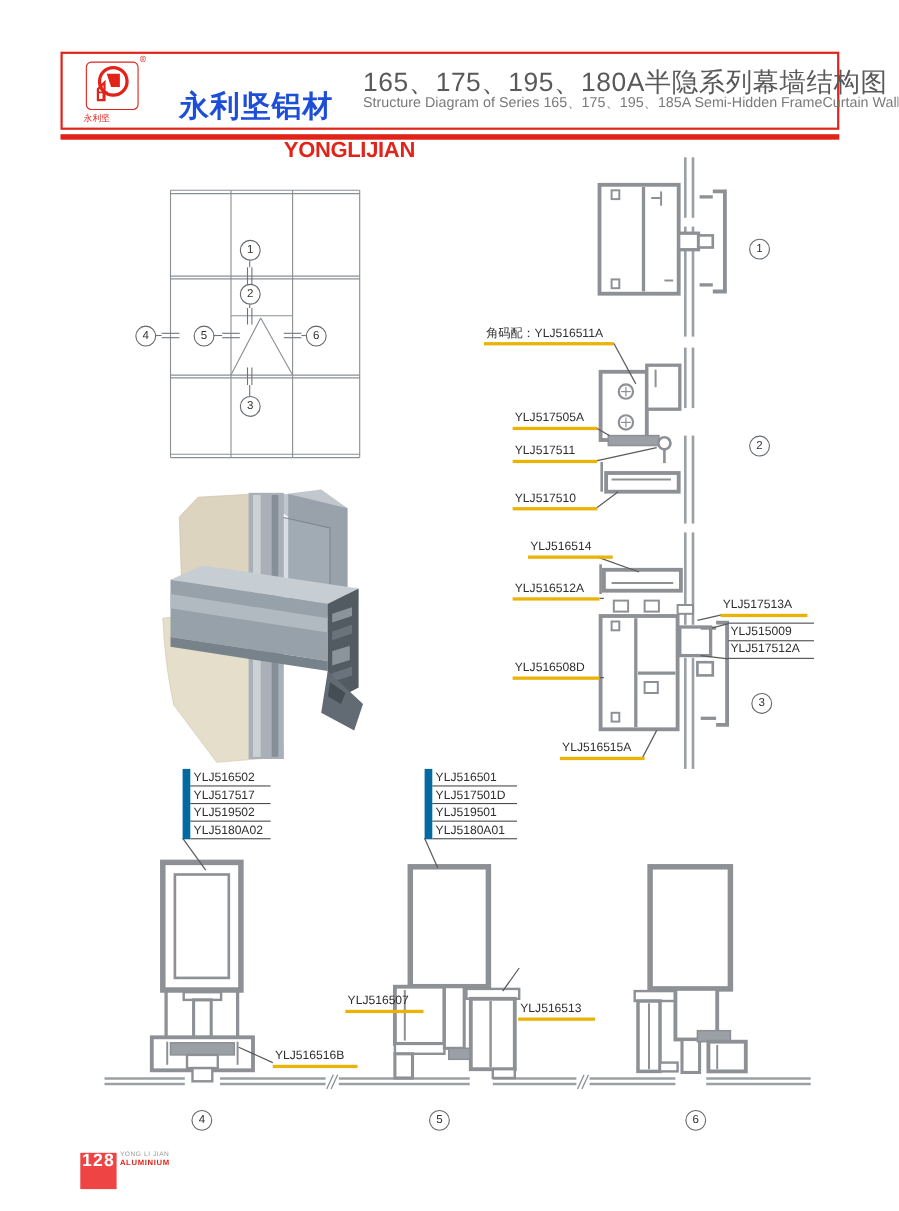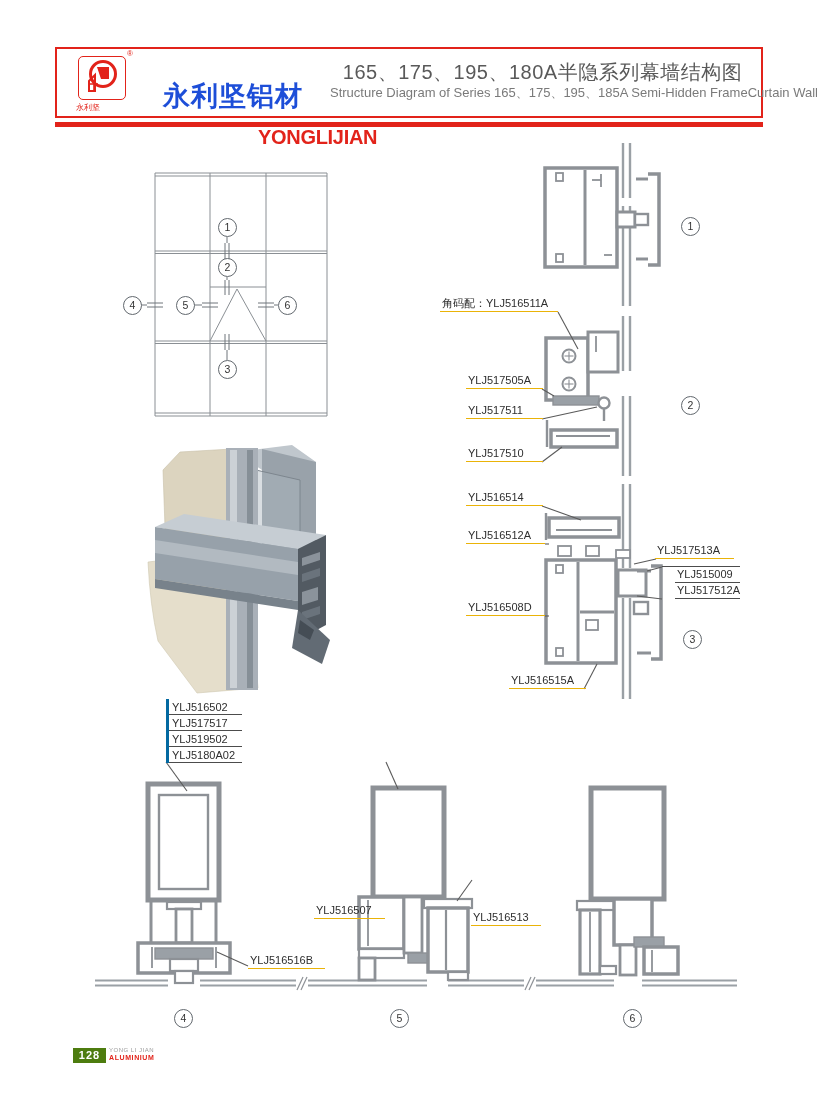--- a/index.html
+++ b/index.html
@@ -10,39 +10,39 @@
   .header-box{position:absolute;left:55px;top:47px;width:708px;height:71px;
               border:2px solid #e2231a;box-sizing:border-box;background:#fff;}
   .red-rule{position:absolute;left:55px;top:122px;width:708px;height:5px;background:#e2231a;}
   .logo-frame{position:absolute;left:78px;top:56px;width:48px;height:44px;
               border:1.5px solid #e2231a;border-radius:5px;box-sizing:border-box;}
   .reg-mark{position:absolute;left:127px;top:49px;font-size:8px;color:#e2231a;}
   .logo-sub{position:absolute;left:76px;top:102px;width:52px;font-size:8px;color:#e2231a;
             display:flex;justify-content:space-between;font-weight:400;}
   .brand-cn{position:absolute;left:135px;top:78px;font-size:27px;font-weight:700;color:#1d4ed8;letter-spacing:1px;white-space:nowrap;margin-left:28px;}
   .brand-en{position:absolute;left:258px;top:80px;font-size:20px;font-weight:700;color:#e2231a;letter-spacing:-0.3px;white-space:nowrap;margin-top:46px;}
-  .title-cn{position:absolute;left:330px;top:59px;width:425px;text-align:center;font-size:20px;
+  .title-cn{position:absolute;left:330px;top:59px;width:425px;text-align:center;font-size:24px;
             color:#595959;white-space:nowrap;letter-spacing:0.5px;}
   .title-en{position:absolute;left:330px;top:84px;width:425px;text-align:left;font-size:13px;
             color:#7a7a7a;white-space:nowrap;}
   
   .plabel{position:absolute;font-size:11px;line-height:13px;color:#2e2e2e;
-          border-bottom:1px solid #eab308;padding:0 2px 1px 2px;white-space:nowrap;}
-  .stack{position:absolute;border-left:3px solid #0369a1;}
+          border-bottom:3px solid #eab308;padding:0 2px 1px 2px;white-space:nowrap;}
+  .stack{position:absolute;border-left:7px solid #0369a1;}
   .stack .row{font-size:11px;line-height:14px;color:#2e2e2e;border-bottom:1px solid #4c4c4c;
               padding:1px 3px 0 3px;white-space:nowrap;}
   .cellbox{position:absolute;border-top:1px solid #4c4c4c;}
   .cellbox .row{font-size:11px;line-height:13px;color:#2e2e2e;border-bottom:1px solid #4c4c4c;
-              padding:1px 2px 1px 2px;white-space:nowrap;margin-left:13px;}
+              padding:1px 2px 1px 2px;white-space:nowrap;}
   
   .callout{position:absolute;width:17px;height:17px;border:1.3px solid #62686e;border-radius:50%;
            background:#fff;color:#333;font-size:10.5px;line-height:17px;text-align:center;}
   
-  .page-num{position:absolute;left:73px;top:1048px;width:33px;height:15px;background:#4d7c0f;
-            color:#fff;font-size:11px;line-height:15px;font-weight:700;text-align:center;letter-spacing:1px;}
+  .page-num{position:absolute;left:73px;top:1048px;width:33px;height:33px;background:#ef4444;
+            color:#fff;font-size:16px;line-height:15px;font-weight:700;text-align:center;letter-spacing:1px;}
   .footer-brand{position:absolute;left:109px;top:1047px;}
   .footer-brand .l1{font-size:6px;color:#9a9a9a;letter-spacing:0.5px;line-height:7px;}
   .footer-brand .l2{font-size:7px;color:#e2231a;font-weight:700;letter-spacing:0.6px;line-height:8px;}
 </style>
 </head>
 <body>
 
 <div class="page">
 
   <svg class="abs" style="left:0;top:0" width="817" height="1101" viewBox="0 0 817 1101">
@@ -286,38 +286,44 @@
   <div class="callout" style="left:174px;top:1009px">4</div>
   <div class="callout" style="left:390px;top:1009px">5</div>
   <div class="callout" style="left:623px;top:1009px">6</div>
 
   <div class="plabel" style="left:440px;top:297px;width:114px">角码配：YLJ516511A</div>
 
   <div class="plabel" style="left:466px;top:374px;width:73px">YLJ517505A</div>
   <div class="plabel" style="left:466px;top:404px;width:73px">YLJ517511</div>
   <div class="plabel" style="left:466px;top:447px;width:73px">YLJ517510</div>
 
-  <div class="plabel" style="left:466px;top:491px;width:73px">YLJ516514</div>
+  <div class="plabel" style="left:480px;top:491px;width:73px">YLJ516514</div>
   <div class="plabel" style="left:466px;top:529px;width:75px">YLJ516512A</div>
   <div class="plabel" style="left:466px;top:601px;width:75px">YLJ516508D</div>
   <div class="plabel" style="left:655px;top:544px;width:75px">YLJ517513A</div>
   <div class="cellbox" style="left:662px;top:566px;width:78px">
     <div class="row">YLJ515009</div>
     <div class="row">YLJ517512A</div>
   </div>
   <div class="plabel" style="left:509px;top:674px;width:73px">YLJ516515A</div>
 
   <div class="stack" style="left:166px;top:699px;width:73px">
     <div class="row">YLJ516502</div>
     <div class="row">YLJ517517</div>
     <div class="row">YLJ519502</div>
     <div class="row">YLJ5180A02</div>
   </div>
   <div class="plabel" style="left:248px;top:954px;width:73px">YLJ516516B</div>
 
+  <div class="stack" style="left:386px;top:699px;width:77px">
+    <div class="row">YLJ516501</div>
+    <div class="row">YLJ517501D</div>
+    <div class="row">YLJ519501</div>
+    <div class="row">YLJ5180A01</div>
+  </div>
   <div class="plabel" style="left:314px;top:904px;width:67px">YLJ516507</div>
   <div class="plabel" style="left:471px;top:911px;width:66px">YLJ516513</div>
 
   <div class="page-num">128</div>
   <div class="footer-brand">
     <div class="l1">YONG LI JIAN</div>
     <div class="l2">ALUMINIUM</div>
   </div>
 
 </div>

